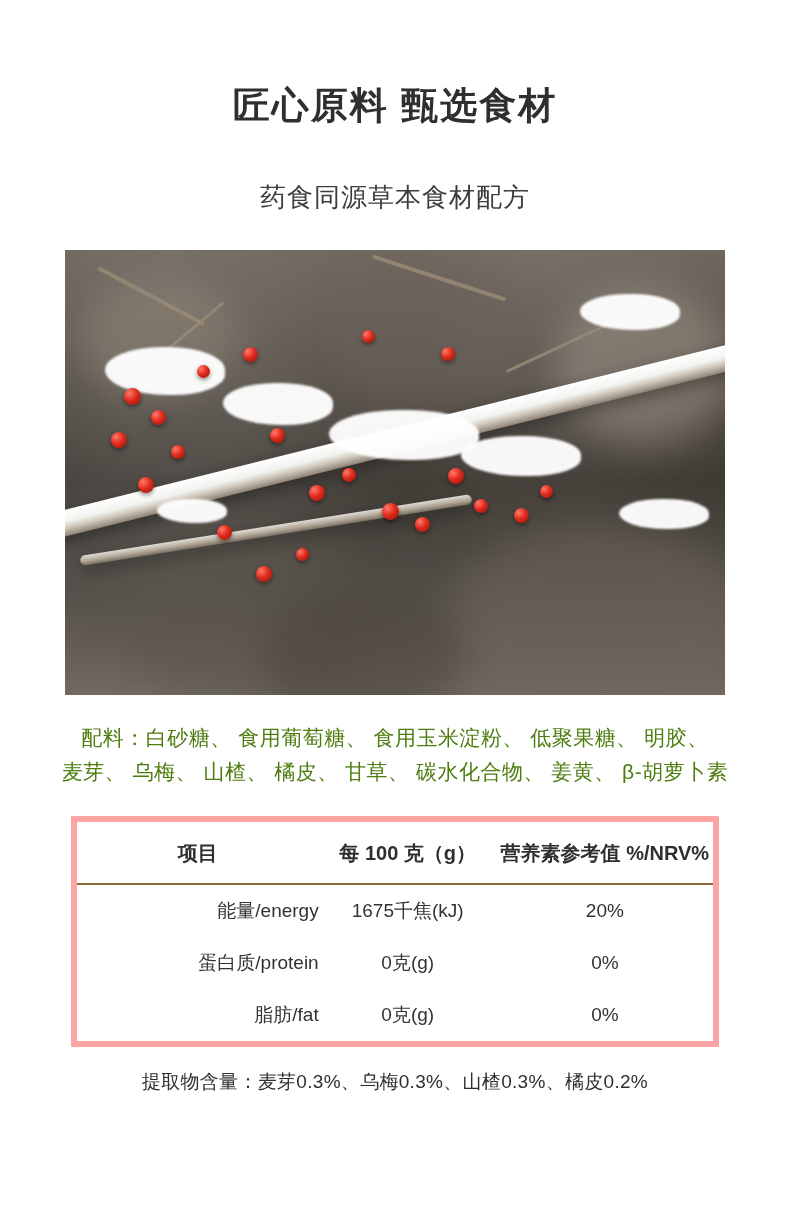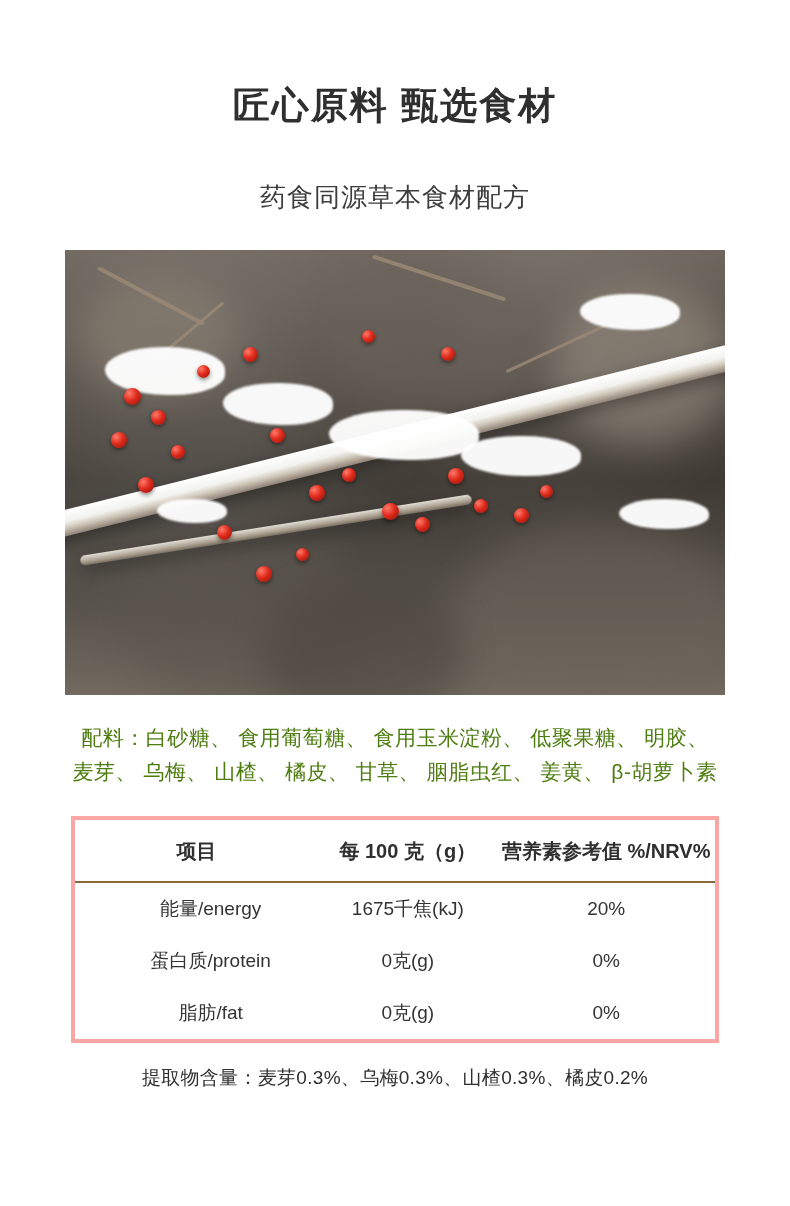--- a/index.html
+++ b/index.html
@@ -119,21 +119,21 @@
     font-size: 21px;
     line-height: 1.65;
     color: #4d7c0f;
     letter-spacing: .5px;
   }
 
   
   .nutri {
     width: 648px;
     margin: 26px auto 16px auto;
-    border: 4px solid #fca5a5;
+    border: 6px solid #fca5a5;
     box-sizing: border-box;
   }
   table {
     width: 100%;
     border-collapse: collapse;
   }
   thead th {
     font-size: 20px;
     font-weight: bold;
     color: #2f2f2f;
@@ -144,21 +144,21 @@
   thead th.col-item { width: 38%; }
   thead th.col-per   { width: 28%; }
   thead th.col-nrv   { width: 34%; }
   tbody td {
     font-size: 19px;
     color: #333333;
     padding: 13px 0;
     text-align: center;
   }
   tbody td.cell-item {
-    text-align: center;
+    text-align: right;
     padding-left: 28px;
   }
   .unit {
     font-size: 19px;
   }
 
   
   .footnote {
     width: 700px;
     margin: 22px auto 0 auto;
@@ -220,21 +220,21 @@
       <div class="berry" style="left:23%;top:62%;width:15px;height:15px;"></div>
       <div class="berry" style="left:29%;top:71%;width:16px;height:16px;"></div>
       <div class="berry" style="left:35%;top:67%;width:13px;height:13px;"></div>
       <div class="berry" style="left:45%;top:18%;width:13px;height:13px;"></div>
       <div class="berry" style="left:57%;top:22%;width:14px;height:14px;"></div>
     </div>
   </div>
 
   <div class="ingredients">
     <div>配料：白砂糖、 食用葡萄糖、 食用玉米淀粉、 低聚果糖、 明胶、</div>
-    <div>麦芽、 乌梅、 山楂、 橘皮、 甘草、 胭脂虫红、 姜黄、 β-胡萝卜素</div>
+    <div>麦芽、 乌梅、 山楂、 橘皮、 甘草、 碳水化合物、 姜黄、 β-胡萝卜素</div>
   </div>
 
   <div class="nutri">
     <table>
       <thead>
         <tr>
           <th class="col-item">项目</th>
           <th class="col-per">每 100 克（g）</th>
           <th class="col-nrv">营养素参考值 %/NRV%</th>
         </tr>

